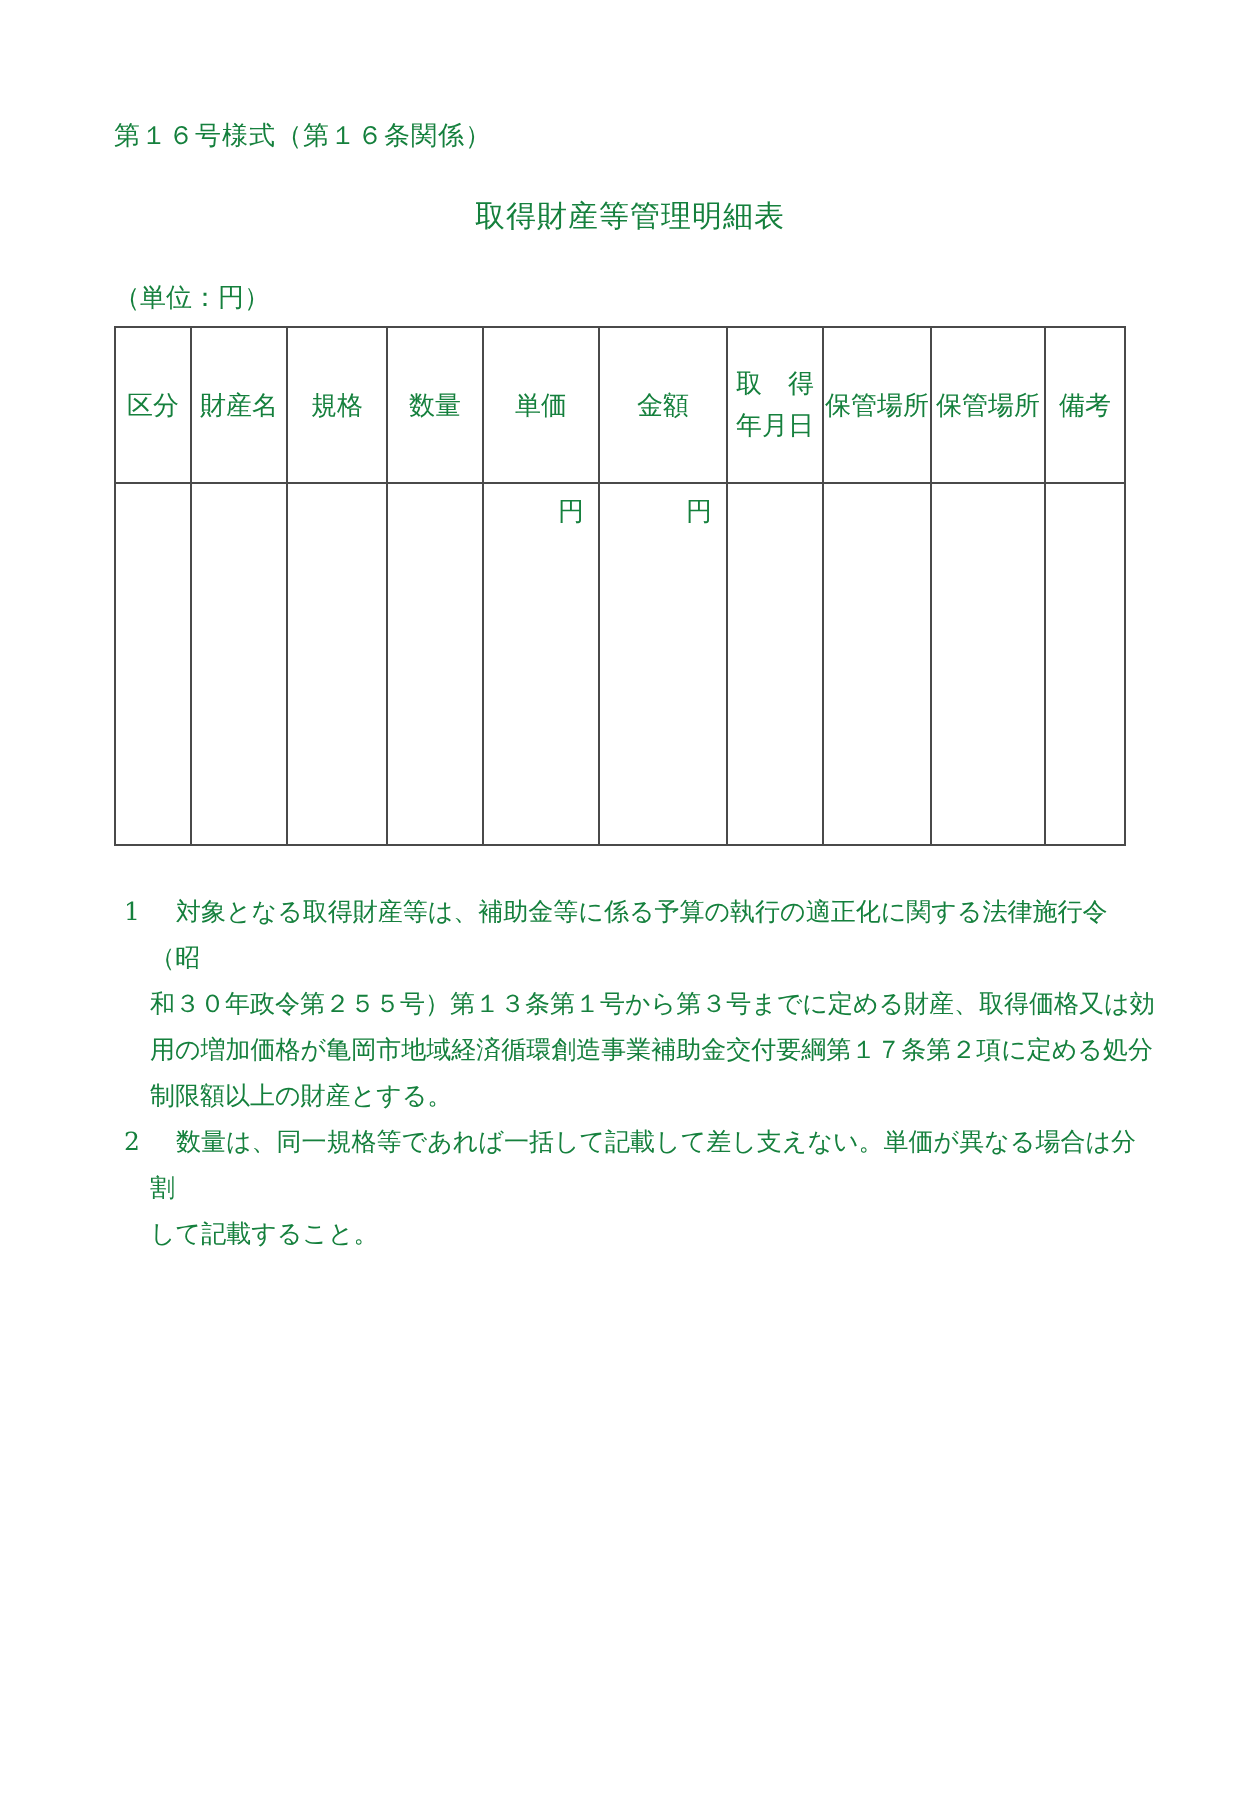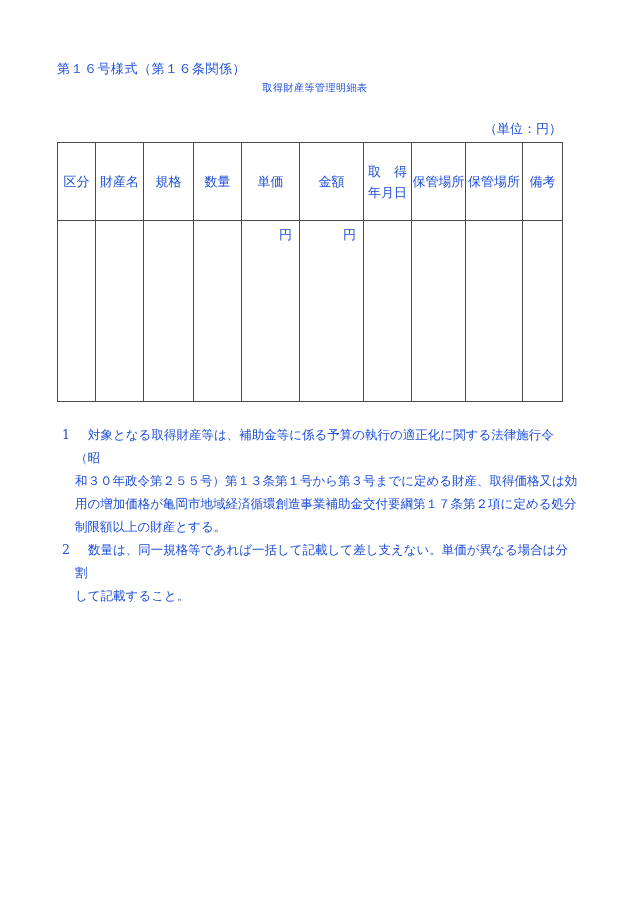--- a/index.html
+++ b/index.html
@@ -5,42 +5,42 @@
   html, body {
     margin: 0;
     padding: 0;
     background: #ffffff;
   }
   .page {
     position: relative;
     width: 630px;
     height: 903px;
     background: #ffffff;
-    color: #1d4ed8;
+    color: #15803d;
     font-family: "DejaVu Serif", "Liberation Serif", serif;
     box-sizing: border-box;
     padding: 60px 57px 0 57px;
     overflow: hidden;
   }
   .form-number {
     font-size: 13px;
     line-height: 18px;
     letter-spacing: 0.5px;
   }
   .doc-title {
+    margin-top: 21px;
     text-align: center;
-    font-size: 10px;
+    font-size: 15px;
     line-height: 19px;
     letter-spacing: 0.5px;
   }
   .unit-label {
     width: 505px;
     margin-top: 23px;
     margin-bottom: 4px;
-    text-align: right;
     font-size: 13px;
     line-height: 18px;
   }
   table.form-table {
     border-collapse: collapse;
     table-layout: fixed;
     width: 505px;
     font-size: 13px;
   }
   table.form-table th,

